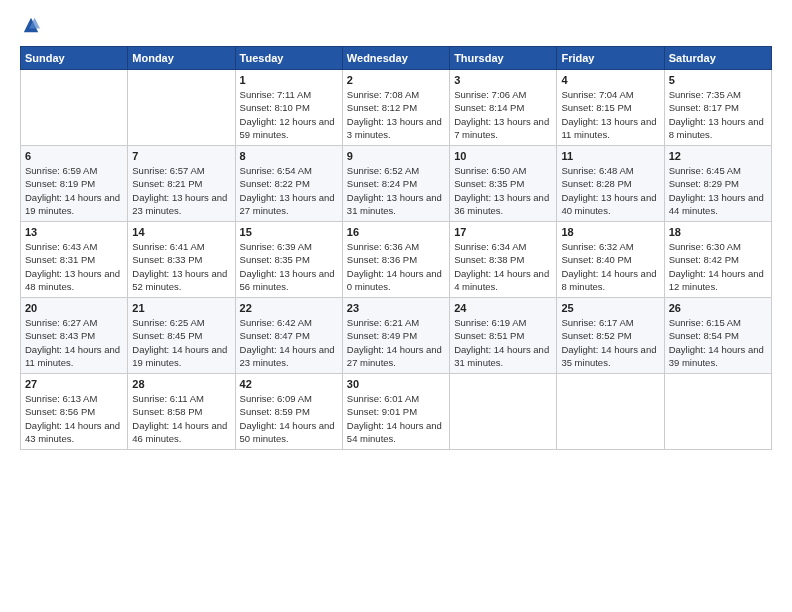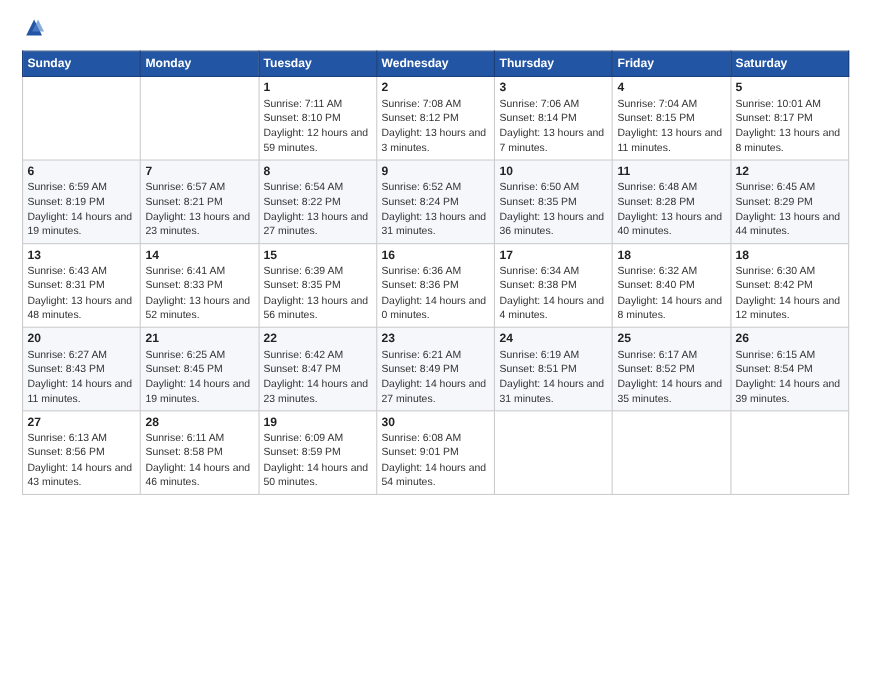--- a/index.html
+++ b/index.html
@@ -167,21 +167,21 @@
         <span class="day-num">4</span>
         <div class="day-detail">
           <span>Sunrise: 7:04 AM</span><br>
           <span>Sunset: 8:15 PM</span><br>
           <span>Daylight: 13 hours and 11 minutes.</span>
         </div>
       </td>
           <td>
         <span class="day-num">5</span>
         <div class="day-detail">
-          <span>Sunrise: 10:01 AM</span><br>
+          <span>Sunrise: 7:35 AM</span><br>
           <span>Sunset: 8:17 PM</span><br>
           <span>Daylight: 13 hours and 8 minutes.</span>
         </div>
       </td>
         </tr>
         <tr>
           <td>
         <span class="day-num">6</span>
         <div class="day-detail">
           <span>Sunrise: 6:59 AM</span><br>
@@ -365,31 +365,31 @@
       </td>
           <td>
         <span class="day-num">28</span>
         <div class="day-detail">
           <span>Sunrise: 6:11 AM</span><br>
           <span>Sunset: 8:58 PM</span><br>
           <span>Daylight: 14 hours and 46 minutes.</span>
         </div>
       </td>
           <td>
-        <span class="day-num">19</span>
+        <span class="day-num">42</span>
         <div class="day-detail">
           <span>Sunrise: 6:09 AM</span><br>
           <span>Sunset: 8:59 PM</span><br>
           <span>Daylight: 14 hours and 50 minutes.</span>
         </div>
       </td>
           <td>
         <span class="day-num">30</span>
         <div class="day-detail">
-          <span>Sunrise: 6:08 AM</span><br>
+          <span>Sunrise: 6:01 AM</span><br>
           <span>Sunset: 9:01 PM</span><br>
           <span>Daylight: 14 hours and 54 minutes.</span>
         </div>
       </td>
           <td class="empty-cell"></td>
           <td class="empty-cell"></td>
           <td class="empty-cell"></td>
         </tr>
       </tbody>
   </table>

